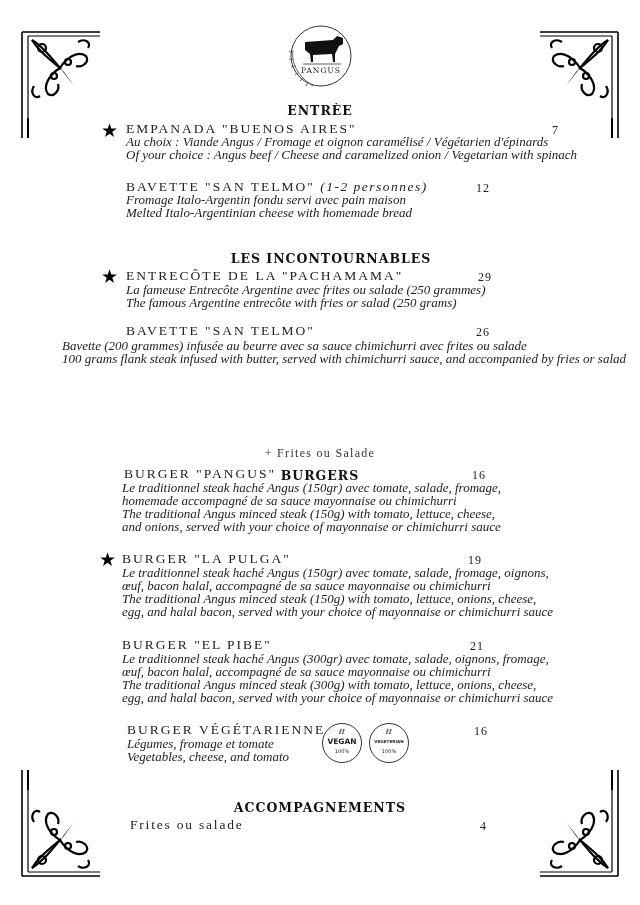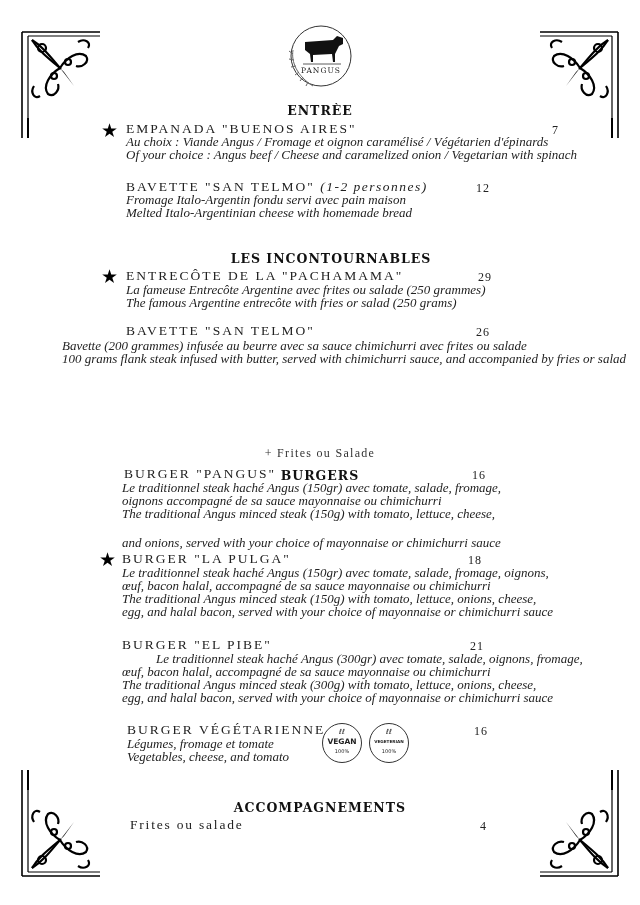--- a/index.html
+++ b/index.html
@@ -120,35 +120,35 @@
 <div class="price" style="left:476px;top:325px;">26</div>
 <div class="desc" style="left:62px;top:339px;">Bavette (200 grammes) infusée au beurre avec sa sauce chimichurri avec frites ou salade</div>
 <div class="desc" style="left:62px;top:352px;">100 grams flank steak infused with butter, served with chimichurri sauce, and accompanied by fries or salad</div>
 
 <div class="sec-title" style="top:431px;margin-top:37px;">BURGERS</div>
 <div class="sec-sub" style="top:446px;">+ Frites ou Salade</div>
 
 <div class="item-name" style="left:124px;top:466px;">BURGER "PANGUS"</div>
 <div class="price" style="left:472px;top:468px;">16</div>
 <div class="desc" style="left:122px;top:481px;">Le traditionnel steak haché Angus (150gr) avec tomate, salade, fromage,</div>
-<div class="desc" style="left:122px;top:494px;">oignons accompagné de sa sauce mayonnaise ou chimichurri</div>
+<div class="desc" style="left:122px;top:494px;">homemade accompagné de sa sauce mayonnaise ou chimichurri</div>
 <div class="desc" style="left:122px;top:507px;">The traditional Angus minced steak (150g) with tomato, lettuce, cheese,</div>
-<div class="desc" style="left:122px;top:520px;margin-top:16px;">and onions, served with your choice of mayonnaise or chimichurri sauce</div>
+<div class="desc" style="left:122px;top:520px;">and onions, served with your choice of mayonnaise or chimichurri sauce</div>
 
 <span class="star" style="left:99px;top:550px;">★</span>
 <div class="item-name" style="left:122px;top:551px;">BURGER "LA PULGA"</div>
-<div class="price" style="left:468px;top:553px;">18</div>
+<div class="price" style="left:468px;top:553px;">19</div>
 <div class="desc" style="left:122px;top:566px;">Le traditionnel steak haché Angus (150gr) avec tomate, salade, fromage, oignons,</div>
 <div class="desc" style="left:122px;top:579px;">œuf, bacon halal, accompagné de sa sauce mayonnaise ou chimichurri</div>
 <div class="desc" style="left:122px;top:592px;">The traditional Angus minced steak (150g) with tomato, lettuce, onions, cheese,</div>
 <div class="desc" style="left:122px;top:605px;">egg, and halal bacon, served with your choice of mayonnaise or chimichurri sauce</div>
 
 <div class="item-name" style="left:122px;top:637px;">BURGER "EL PIBE"</div>
 <div class="price" style="left:470px;top:639px;">21</div>
-<div class="desc" style="left:122px;top:652px;margin-left:34px;">Le traditionnel steak haché Angus (300gr) avec tomate, salade, oignons, fromage,</div>
+<div class="desc" style="left:122px;top:652px;">Le traditionnel steak haché Angus (300gr) avec tomate, salade, oignons, fromage,</div>
 <div class="desc" style="left:122px;top:665px;">œuf, bacon halal, accompagné de sa sauce mayonnaise ou chimichurri</div>
 <div class="desc" style="left:122px;top:678px;">The traditional Angus minced steak (300g) with tomato, lettuce, onions, cheese,</div>
 <div class="desc" style="left:122px;top:691px;">egg, and halal bacon, served with your choice of mayonnaise or chimichurri sauce</div>
 
 <div class="item-name" style="left:127px;top:722px;">BURGER VÉGÉTARIENNE</div>
 <div class="price" style="left:474px;top:724px;">16</div>
 <div class="desc" style="left:127px;top:737px;">Légumes, fromage et tomate</div>
 <div class="desc" style="left:127px;top:750px;">Vegetables, cheese, and tomato</div>
 
 <div class="badge" style="left:322px;top:723px;">

